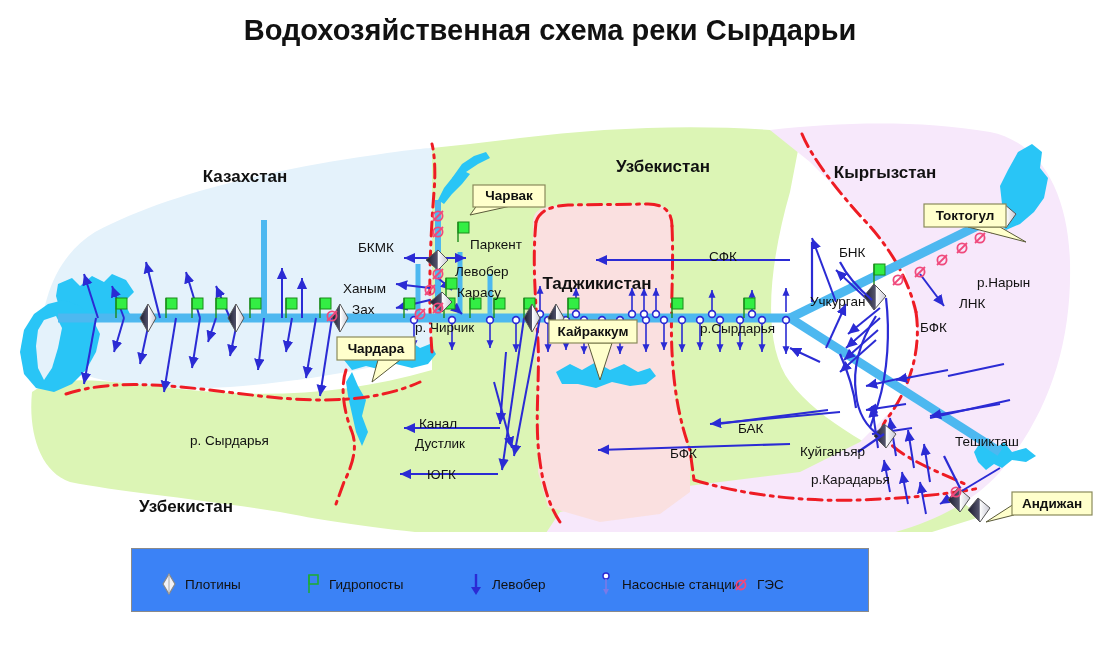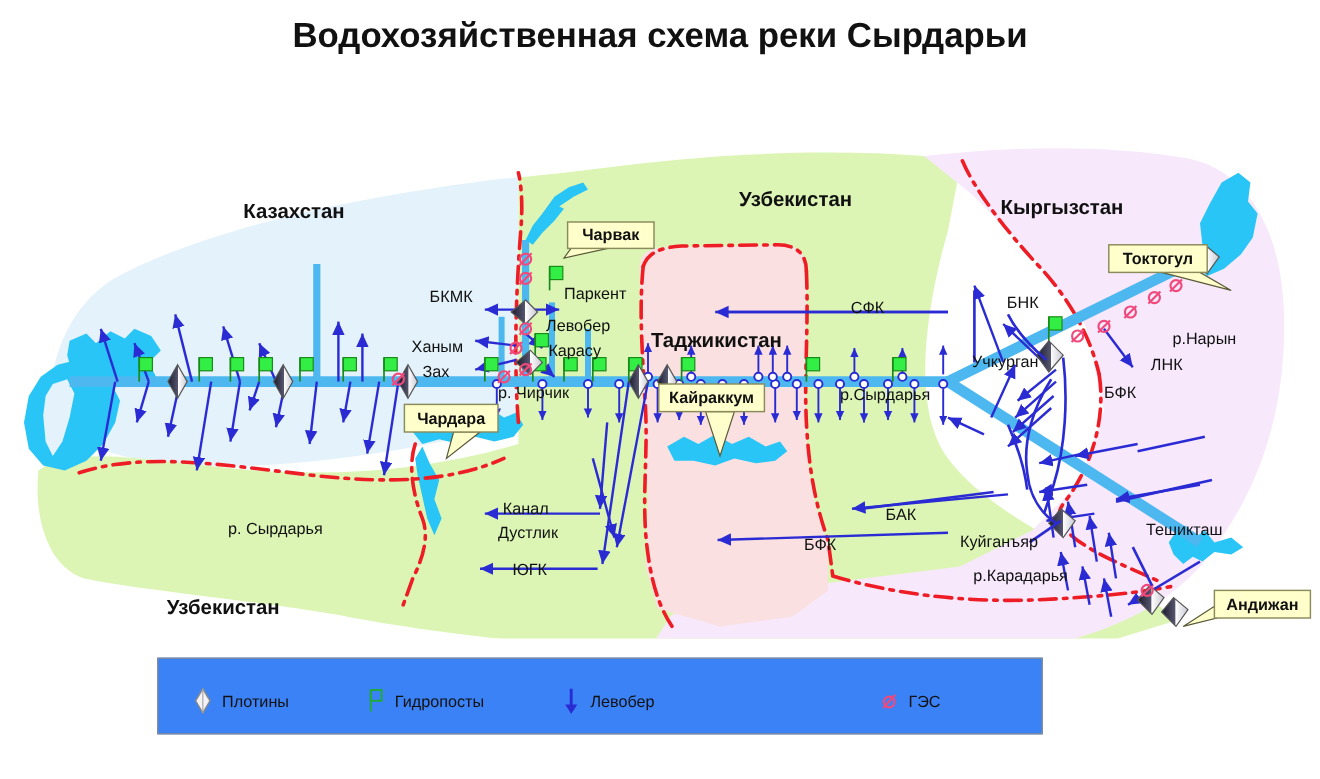--- a/index.html
+++ b/index.html
@@ -468,20 +468,30 @@
     </div>
     <div class="lg" style="left:335px;">
       <span class="lgicon">
         <svg width="18" height="26">
             <line x1="9" y1="3" x2="9" y2="17" stroke="#2b2bd4" stroke-width="2.4"></line>
             <path d="M4,16 L9,24 L14,16 Z" fill="#2b2bd4"></path>
           </svg>
       </span>
       <span class="t">Левобер</span>
     </div>
+    <div class="lg" style="left:465px;">
+      <span class="lgicon">
+        <svg width="18" height="26">
+            <circle cx="9" cy="5" r="3" fill="#fff" stroke="#2b2bd4" stroke-width="1.4"></circle>
+            <line x1="9" y1="8" x2="9" y2="19" stroke="#7a7ae8" stroke-width="1.6"></line>
+            <path d="M6,18 L9,24 L12,18 Z" fill="#7a7ae8"></path>
+          </svg>
+      </span>
+      <span class="t">Насосные станции</span>
+    </div>
     <div class="lg" style="left:600px;">
       <span class="lgicon">
         <svg width="18" height="26">
             <circle cx="9" cy="14" r="4.5" fill="none" stroke="#f0497c" stroke-width="1.8"></circle>
             <line x1="4" y1="19" x2="14" y2="8" stroke="#f0497c" stroke-width="1.8"></line>
           </svg>
       </span>
       <span class="t">ГЭС</span>
     </div>
   </div>

